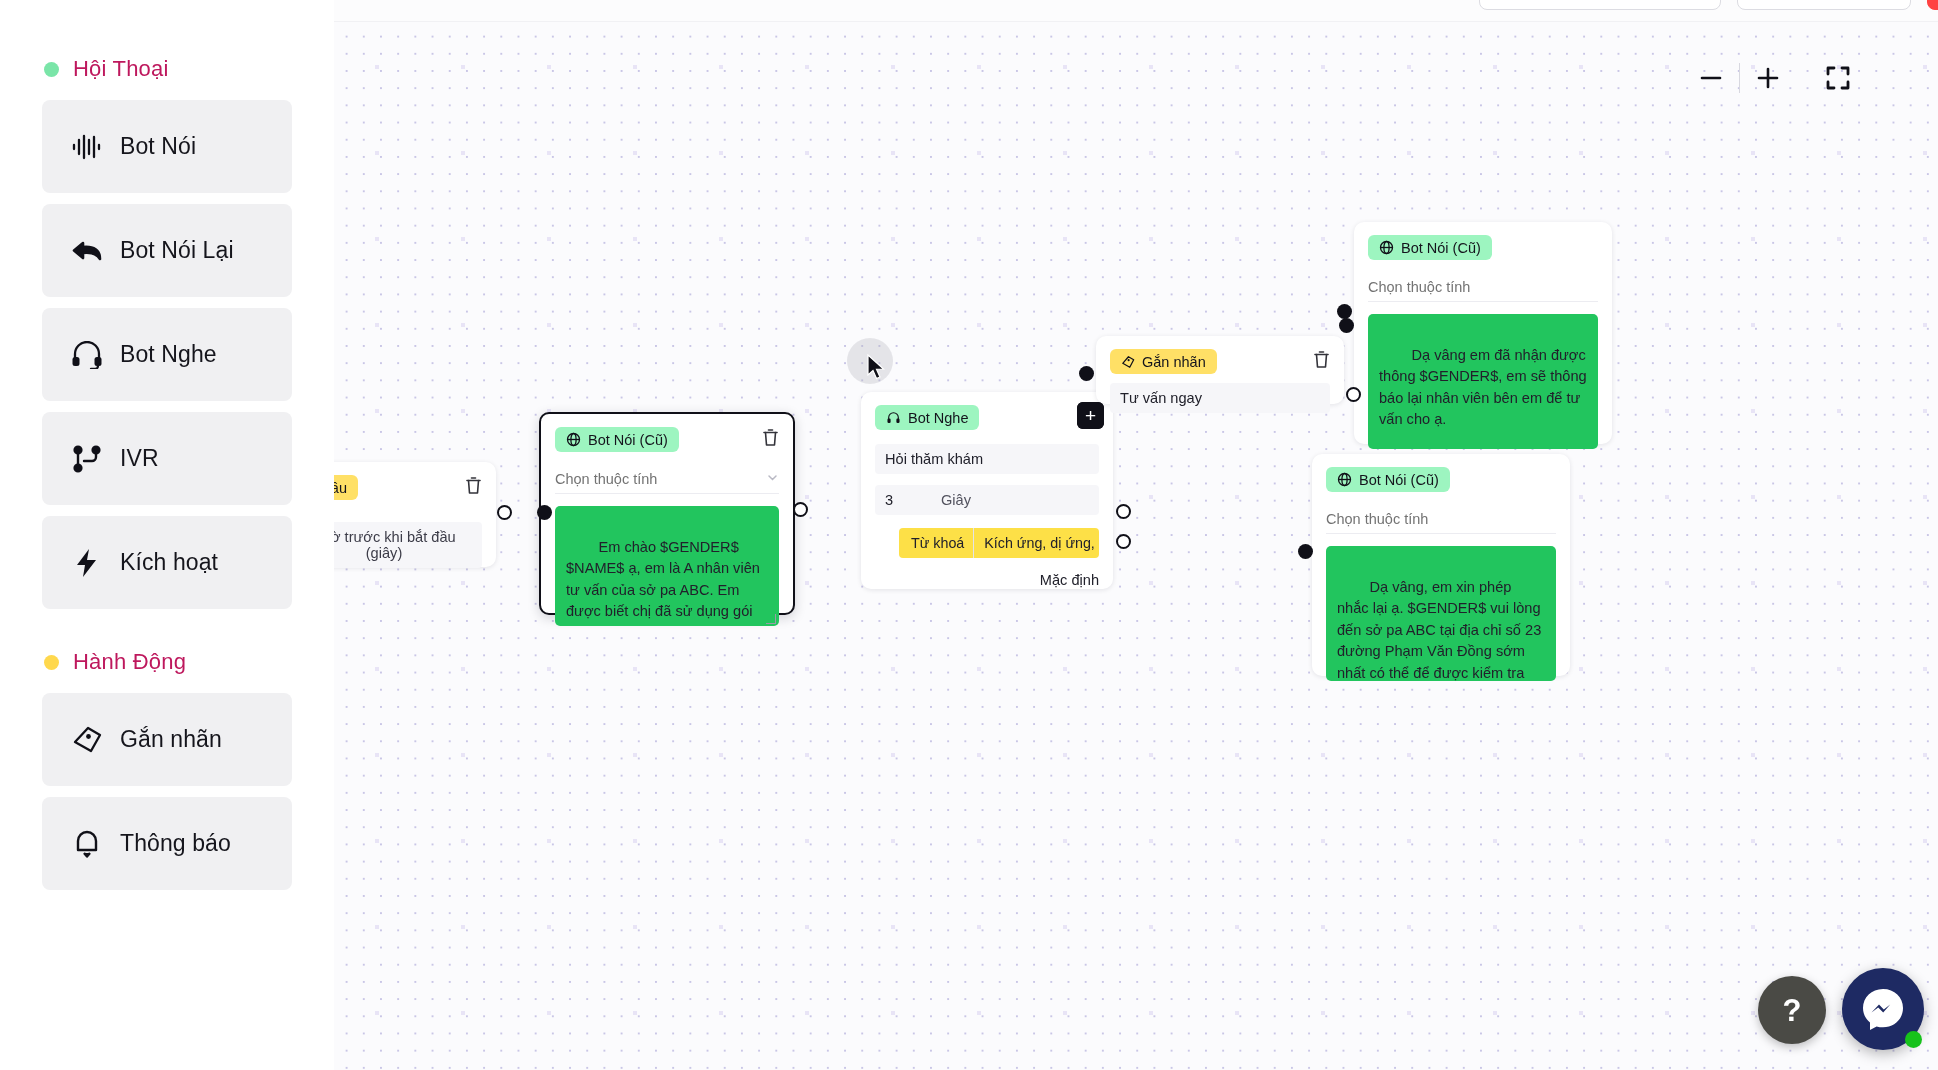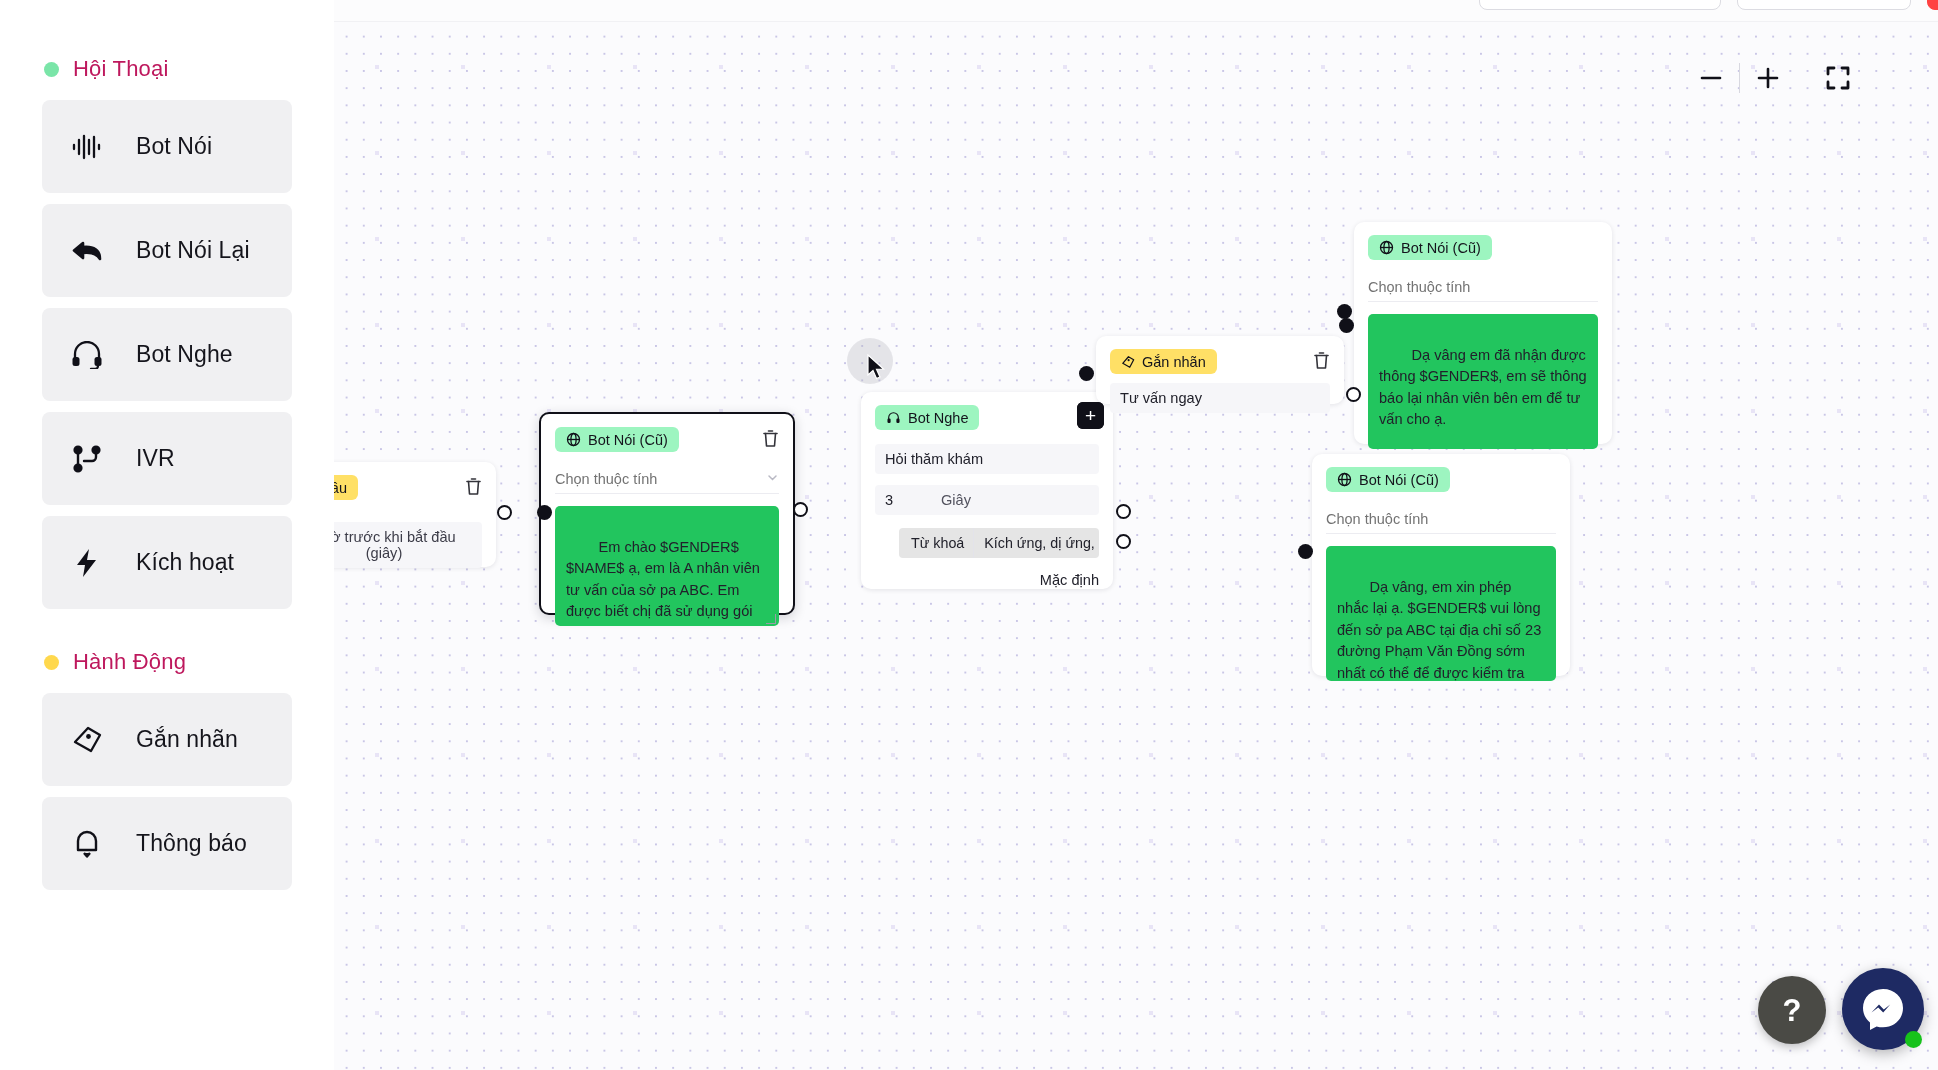--- a/index.html
+++ b/index.html
@@ -33,21 +33,21 @@
   }
   .group-head {
     display: flex; align-items: center; gap: 14px;
     margin: 56px 0 18px 2px;
   }
   .group-head.second { margin-top: 40px; }
   .dot { width: 15px; height: 15px; border-radius: 50%; flex: 0 0 auto; }
   .group-label { font-size: 22px; color: #be185d; letter-spacing: .2px; }
 
   .nav-item {
-    display: flex; align-items: center; gap: 32px;
+    display: flex; align-items: center; gap: 16px;
     height: 93px; border-radius: 8px;
     background: #f0f0f2; margin-bottom: 11px;
     padding-left: 28px; cursor: pointer;
   }
   .nav-item .ico { width: 34px; height: 34px; flex: 0 0 auto; display: flex; align-items: center; justify-content: center; }
   .nav-item .ico svg { display: block; }
   .nav-label { font-size: 23px; color: #15151c; letter-spacing: .1px; }
 
   
   .canvas {
@@ -80,21 +80,21 @@
   }
   .node.sel { border: 2px solid #101018; box-shadow: 0 3px 12px rgba(20,20,40,.18); }
   .badge {
     display: inline-flex; align-items: center; gap: 7px;
     height: 25px; padding: 0 11px; border-radius: 6px;
     font-size: 14.5px; color: #14141c; white-space: nowrap;
   }
   .badge.green { background: #9df5c0; }
   .badge.yellow { background: #ffe066; }
   .badge svg { display:block; }
-  .node-head { display: flex; align-items: flex-end; justify-content: space-between; padding: 13px 14px 0 14px; }
+  .node-head { display: flex; align-items: center; justify-content: space-between; padding: 13px 14px 0 14px; }
   .headicons { display: flex; align-items: center; gap: 10px; }
   .trash { cursor: pointer; opacity: .85; }
 
   .select-row {
     margin: 12px 14px 0 14px; height: 30px;
     border-bottom: 1px solid #ececf1;
     display: flex; align-items: center; justify-content: space-between;
     font-size: 14.5px; color: #737373;
   }
   .chev { color: #b9b9c4; }
@@ -114,21 +114,21 @@
   .field {
     margin: 11px 14px 0 14px; padding: 7px 10px;
     background: #f6f6f9; border-radius: 4px;
     font-size: 14.6px; color: #21212b;
   }
   .field.dual { display: flex; align-items: center; padding: 0; overflow: hidden; }
   .field.dual .c1 { padding: 7px 10px; min-width: 56px; }
   .field.dual .c2 { padding: 7px 10px; color: #53535f; }
   .kw-row {
     margin: 13px 14px 0 38px; display: flex; align-items: stretch;
-    background: #e5e5e5; border-radius: 4px; overflow: hidden;
+    background: #fde047; border-radius: 4px; overflow: hidden;
   }
   .kw-row .k { padding: 7px 9px 7px 12px; font-size: 14.3px; color: #21212b; white-space: nowrap; }
   .kw-row .v {
     padding: 7px 10px; font-size: 14.3px; color: #21212b;
     border-left: 1px solid #e3e3ea; white-space: nowrap; overflow: hidden; flex: 1;
   }
   .default-row { text-align: right; padding: 14px 14px 16px 14px; font-size: 14.6px; color: #21212b; }
 
   
   .port {

